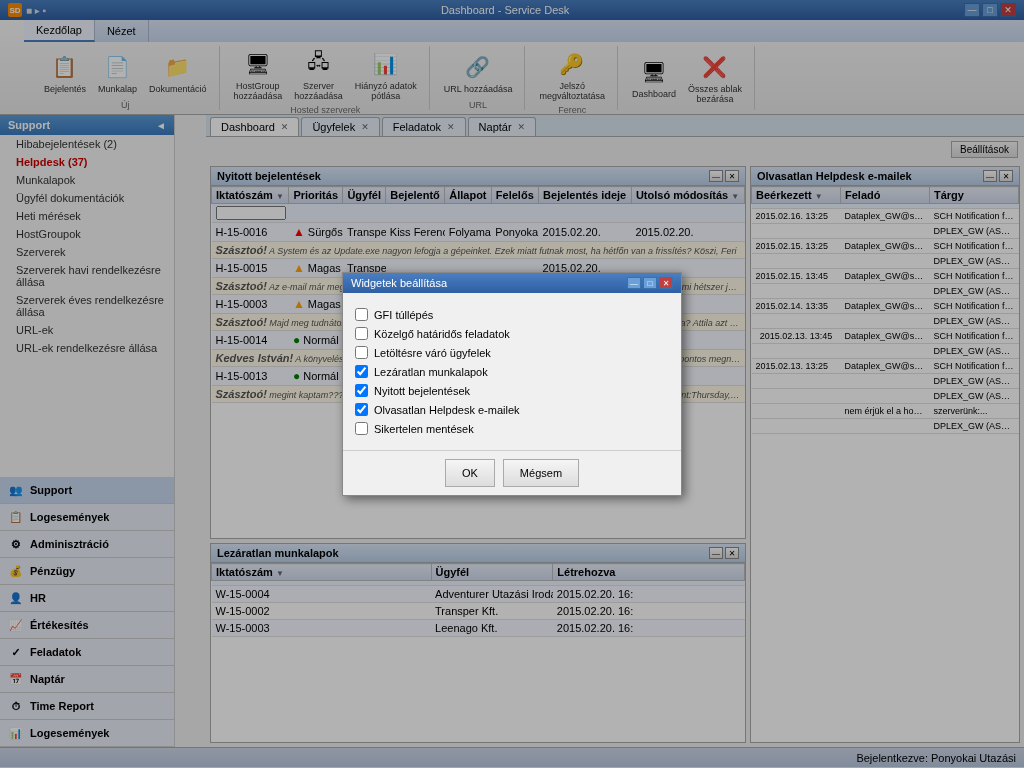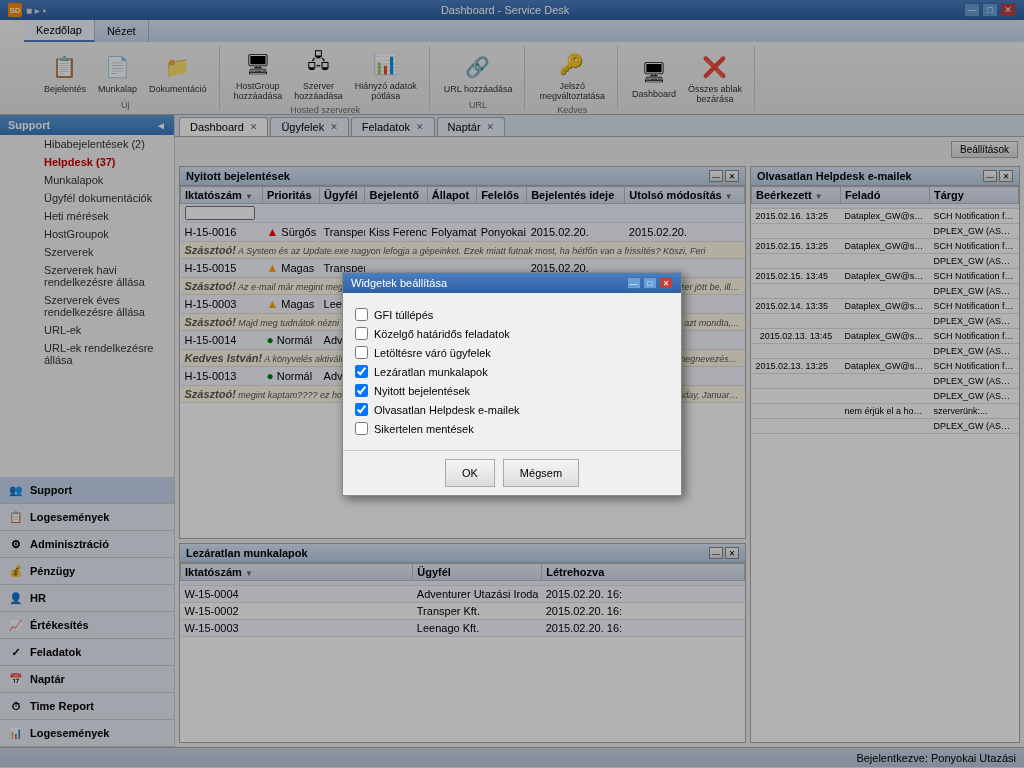--- a/index.html
+++ b/index.html
@@ -80,20 +80,21 @@
       border-radius: 2px;
       min-width: 44px;
     }
     .ribbon-btn .icon { width: 32px; height: 32px; display: flex; align-items: center; justify-content: center; font-size: 20px; }
     .ribbon-btn .label { font-size: 9px; text-align: center; color: #333; margin-top: 1px; }
 
     
     .main-layout {
       display: flex;
       height: calc(768px - 22px - 94px - 20px);
+      gap: 31px;
     }
 
     
     .sidebar {
       width: 175px;
       background: #f5f5f5;
       border-right: 1px solid #ccc;
       display: flex;
       flex-direction: column;
     }
@@ -119,21 +120,21 @@
       align-items: center;
       gap: 6px;
       padding: 5px 8px;
       cursor: pointer;
       background: #e8ecf5;
       border-bottom: 1px solid #ccc;
       font-weight: bold;
     }
     .sidebar-nav-item.active { background: #c8d8ef; }
     .sidebar-nav-icon { width: 16px; height: 16px; display: flex; align-items: center; justify-content: center; }
-    .sidebar-items-list { flex: 1; overflow-y: auto; padding-left: 28px; }
+    .sidebar-items-list { flex: 1; overflow-y: auto; }
     .sidebar-nav-list { }
 
     
     .content-area {
       flex: 1;
       display: flex;
       flex-direction: column;
       background: #f0f0f0;
       overflow: hidden;
     }
@@ -396,21 +397,21 @@
       <div class="ribbon-group-label">URL</div>
     </div>
 
     <div class="ribbon-group">
       <div class="ribbon-group-items">
         <div class="ribbon-btn">
           <div class="icon">🔑</div>
           <div class="label">Jelszó<br>megváltoztatása</div>
         </div>
       </div>
-      <div class="ribbon-group-label">Kedves</div>
+      <div class="ribbon-group-label">Ferenc</div>
     </div>
 
     <div class="ribbon-group">
       <div class="ribbon-group-items">
         <div class="ribbon-btn">
           <div class="icon">🖥</div>
           <div class="label">Dashboard</div>
         </div>
         <div class="ribbon-btn">
           <div class="icon" style="color:red;">❌</div>

